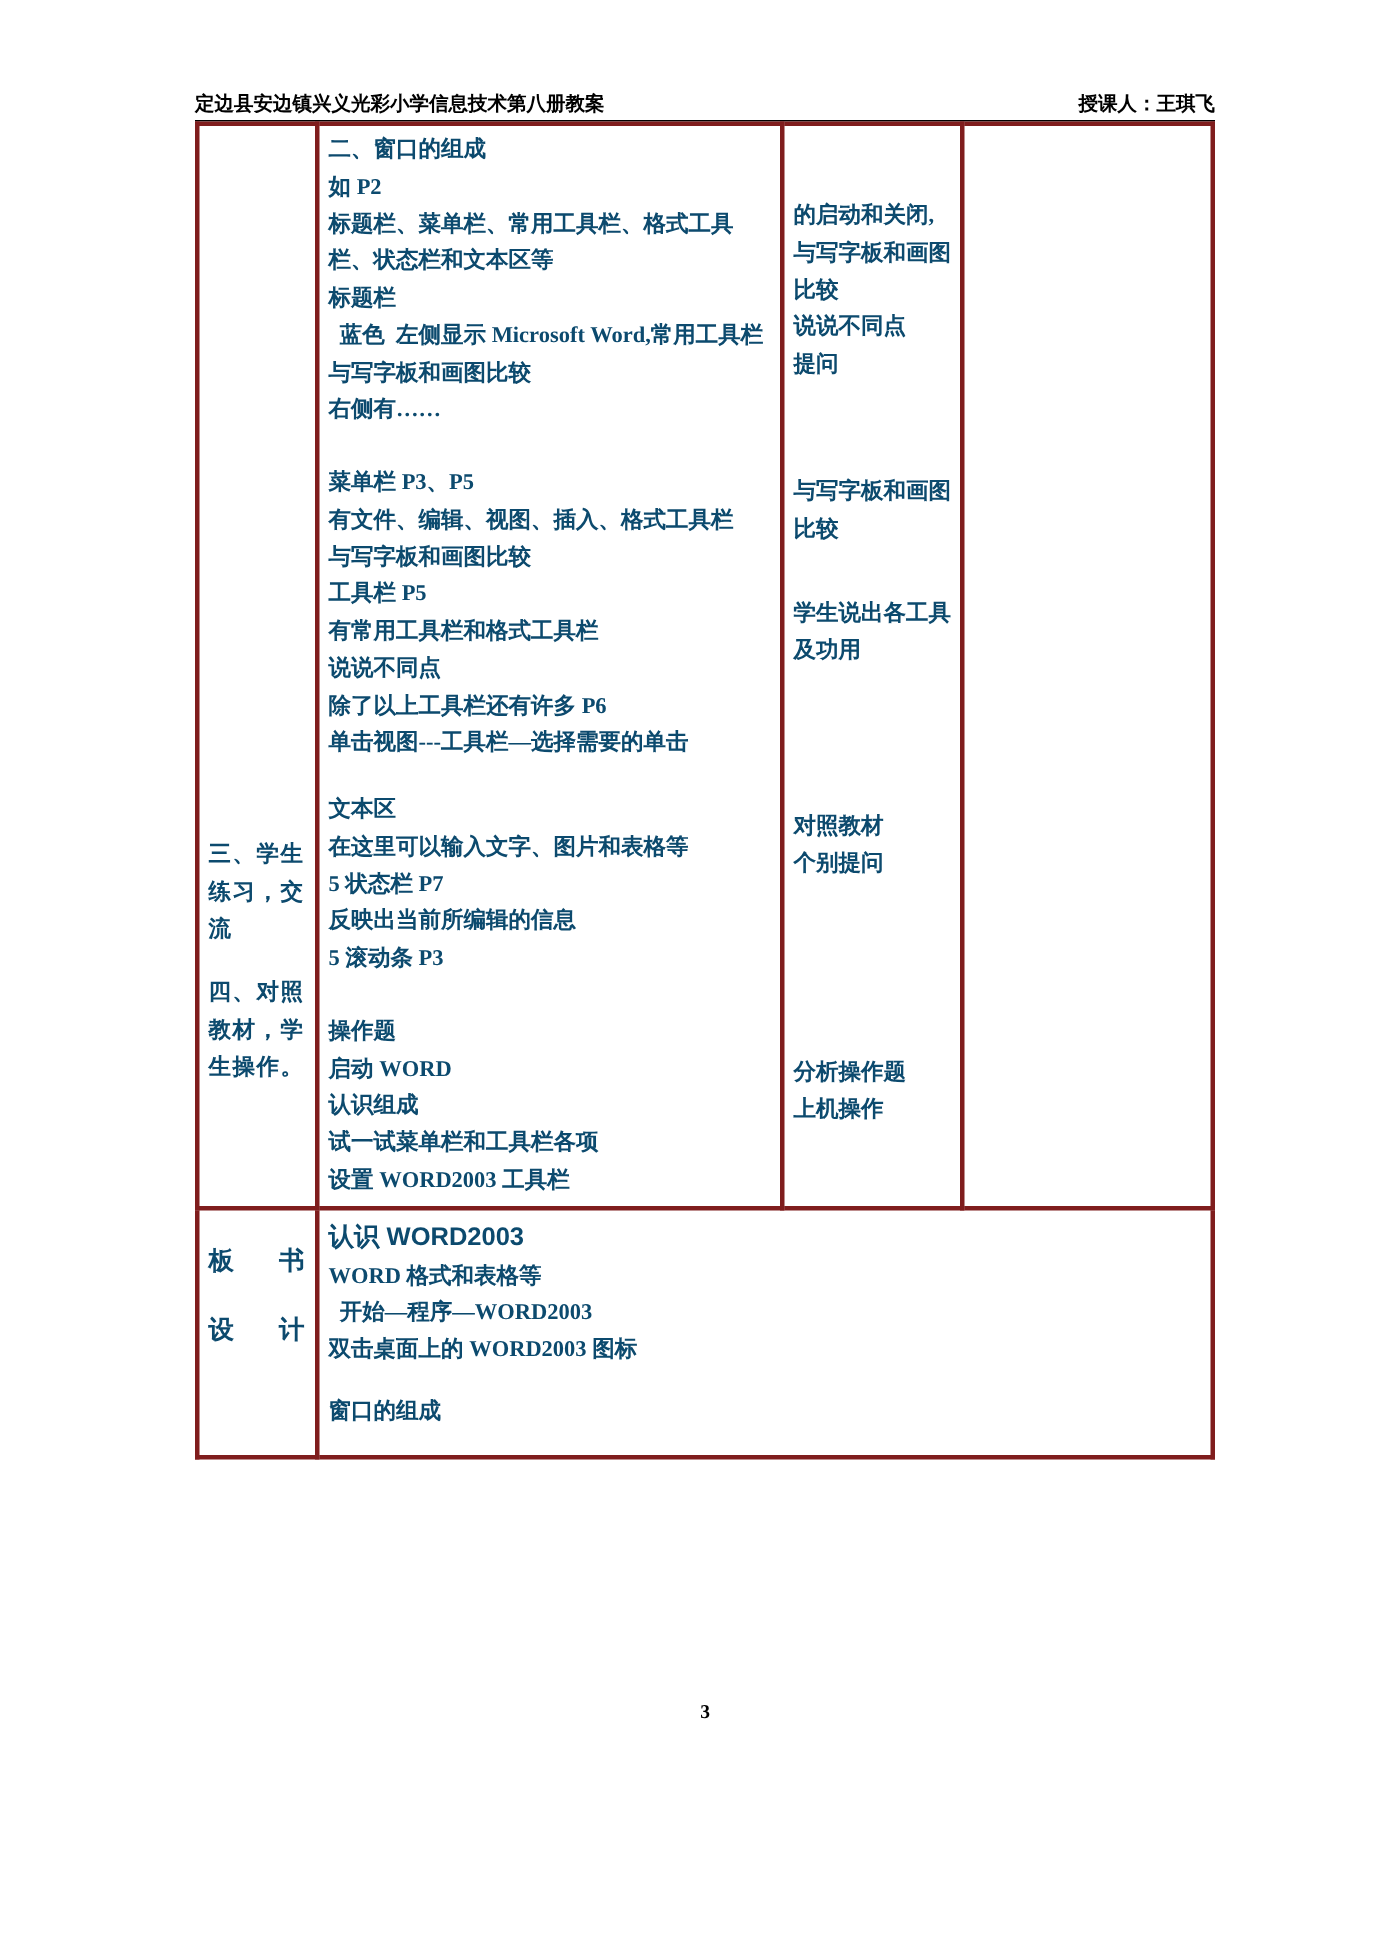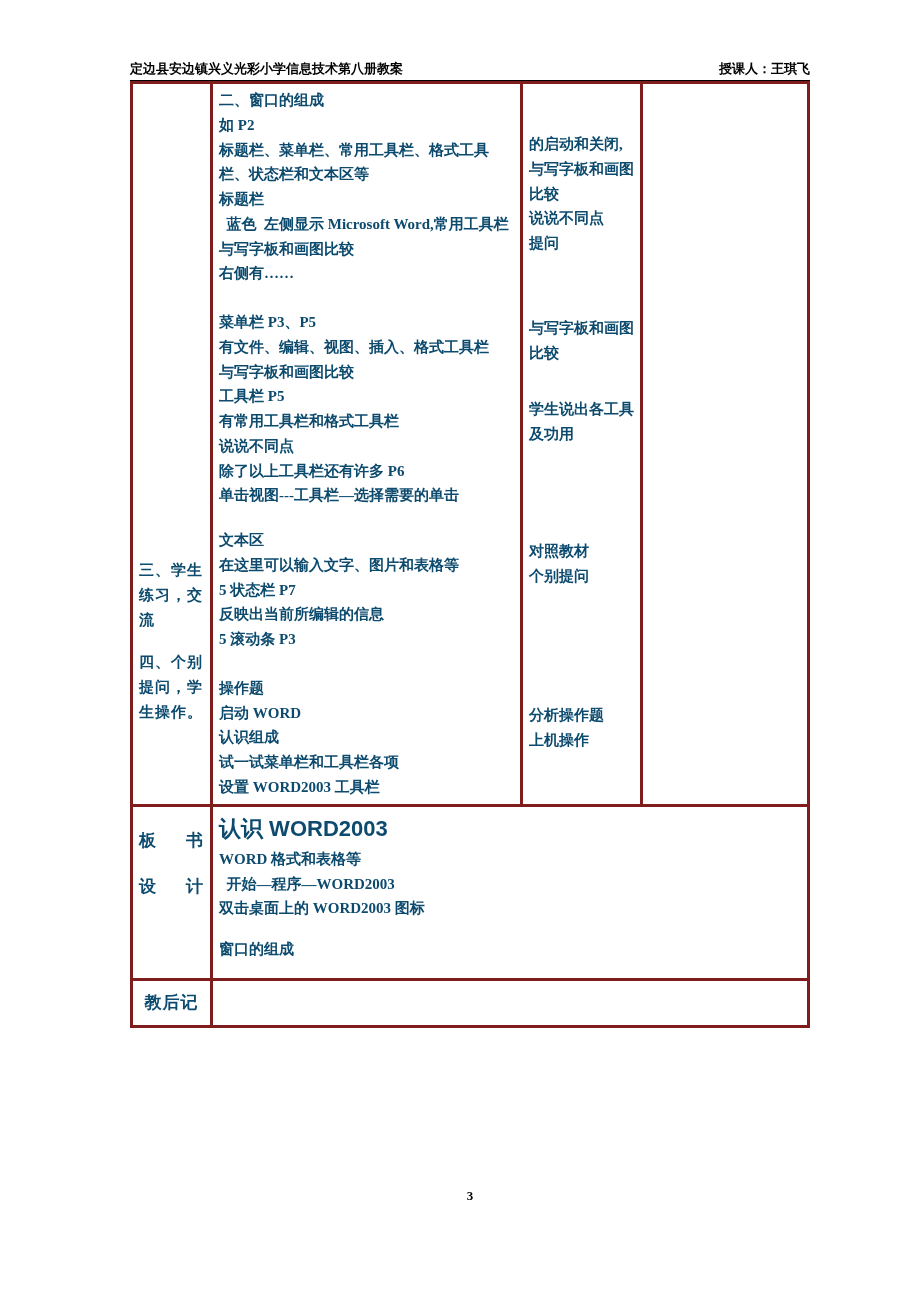--- a/index.html
+++ b/index.html
@@ -45,21 +45,21 @@
   .col1 {
     font-size: 16px;
     letter-spacing: 1px;
   }
   .spread {
     display: flex;
     justify-content: space-between;
     width: 100%;
   }
   .board-title {
-    font-size: 22px;
+    font-size: 17px;
     font-family: "SimHei", sans-serif;
   }
   .page-num {
     text-align: center;
     margin-top: 160px;
     font-size: 13px;
     font-family: "Times New Roman", serif;
   }
   .para { margin-bottom: 10px; }
   .nowrap { white-space: nowrap; }
@@ -81,21 +81,21 @@
         <col class="col3">
         <col class="col4">
     </colgroup>
 
     <tbody>
         <tr>
       <td class="col1">
         <div style="height:470px"></div>
         <div>三、学生练习，交流</div>
         <div style="height:18px"></div>
-        <div>四、个别提问，学生操作。</div>
+        <div>四、对照教材，学生操作。</div>
       </td>
       <td>
         <div class="para">
           <div>二、窗口的组成</div>
           <div>如 P2</div>
           <div>标题栏、菜单栏、常用工具栏、格式工具栏、状态栏和文本区等</div>
           <div>标题栏</div>
           <div style="white-space:pre-wrap">  蓝色  左侧显示 Microsoft Word,常用工具栏</div>
           <div>与写字板和画图比较</div>
           <div>右侧有……</div>
@@ -172,25 +172,19 @@
         <div class="board-title">认识 WORD2003</div>
         <div>WORD 格式和表格等</div>
         <div style="white-space:pre">  开始—程序—WORD2003</div>
         <div>双击桌面上的 WORD2003 图标</div>
         <div style="height:16px"></div>
         <div>窗口的组成</div>
         <div style="height:12px"></div>
       </td>
     </tr>
 
-    <tr>
-      <td class="col1" style="text-align:center; font-size:17px; padding:8px 2px;">
-        <span>教后记</span>
-      </td>
-      <td colspan="3"></td>
-    </tr>
 
   </tbody>
     </table>
 
   <div class="page-num">3</div>
 
 </div>
 
 </body></html>

